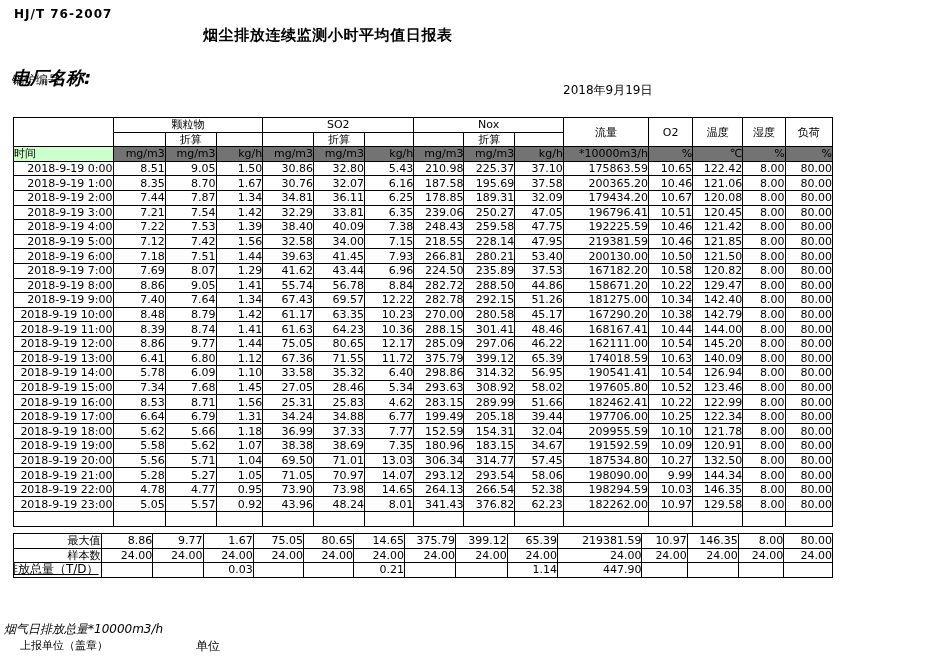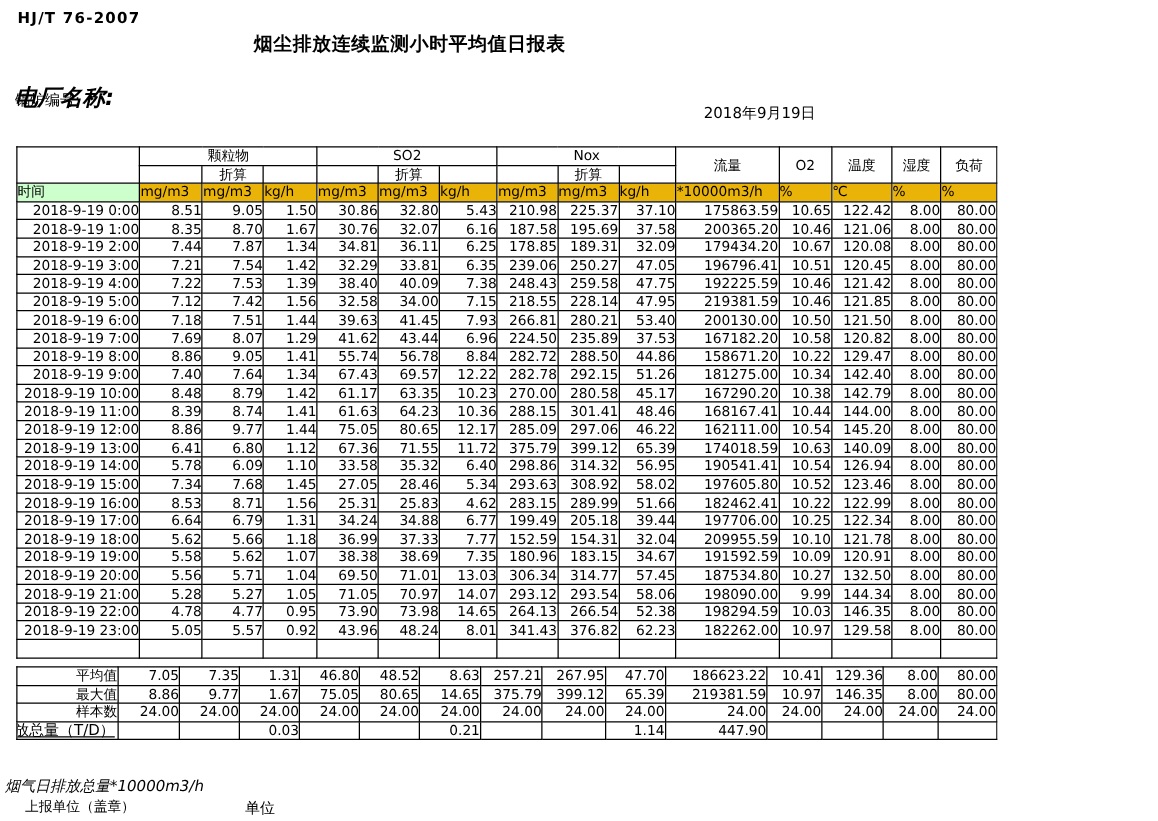--- a/index.html
+++ b/index.html
@@ -1,18 +1,18 @@
 <!DOCTYPE html>
 <html><head>
 <meta charset="utf-8">
 <style>
   html,body { margin:0; padding:0; background:#fff; }
   .page {
     position:relative; width:798px; height:657px; background:#ffffff;
-    font-family:"DejaVu Sans","Liberation Sans",sans-serif; color:#000; overflow:hidden;
+    font-family:"DejaVu Sans","Liberation Sans",sans-serif; color:#000; overflow:hidden;padding-left:35px;
   }
   .abs { position:absolute; white-space:nowrap; }
   .std-no   { left:14px;  top:7px;  font-size:12px; font-weight:bold; letter-spacing:1px; }
   .title    { left:203px; top:26px; font-size:15px; font-weight:bold; letter-spacing:0.6px; }
   .plant    { left:12px;  top:66px; font-size:18px; font-weight:bold;font-style:italic; }
   .boiler   { left:12px;  top:72px; font-size:12px; font-weight:normal; }
   .date     { left:563px; top:82px; font-size:12px; }
   .foot1    { left:4px;   top:621px; font-size:12px;font-style:italic; }
   .foot2    { left:20px;   top:638px; font-size:11px; }
   .foot3    { left:196px; top:638px; font-size:12px; }
@@ -20,21 +20,21 @@
   table.rpt { position:absolute; left:13px; border-collapse:collapse; table-layout:fixed; }
   table.rpt td {
     border:1px solid #000; padding:0; overflow:hidden;
     font-size:11px; line-height:13px; height:13.6px; white-space:nowrap;
   }
   .main { top:117px;border-radius:16px; }
   .sum  { top:533px; }
   td.ghead { text-align:center; font-size:12px; }
   td.sub   { text-align:center; font-size:12px; }
   td.thead { font-size:12px; background:#ccffcc; }
-  td.unit  { text-align:left; font-size:11px; background:#eab308; }
+  td.unit  { text-align:right; font-size:11px; background:#737373; }
   td.timecell { text-align:right; padding-right:4px; }
   td.num      { text-align:right; padding-right:6px; }
   td.sumlabel { text-align:right; padding-right:3px; font-size:12px; position:relative; }
   .overflow-label {
     position:absolute; right:2px; top:0; white-space:nowrap;
     text-decoration:underline; font-size:12px; line-height:13.6px;
   }
 </style>
 </head>
 <body>
@@ -547,37 +547,20 @@
       <col style="width:55px">
         <col style="width:55px">
         <col style="width:91px">
         <col style="width:49px">
       <col style="width:54px">
         <col style="width:49px">
         <col style="width:53px">
     </colgroup>
     <tbody>
         <tr>
-          <td class="sumlabel">平均值</td>
-          <td class="num">7.05</td>
-          <td class="num">7.35</td>
-          <td class="num">1.31</td>
-          <td class="num">46.80</td>
-          <td class="num">48.52</td>
-          <td class="num">8.63</td>
-          <td class="num">257.21</td>
-          <td class="num">267.95</td>
-          <td class="num">47.70</td>
-          <td class="num">186623.22</td>
-          <td class="num">10.41</td>
-          <td class="num">129.36</td>
-          <td class="num">8.00</td>
-          <td class="num">80.00</td>
-        </tr>
-        <tr>
           <td class="sumlabel">最大值</td>
           <td class="num">8.86</td>
           <td class="num">9.77</td>
           <td class="num">1.67</td>
           <td class="num">75.05</td>
           <td class="num">80.65</td>
           <td class="num">14.65</td>
           <td class="num">375.79</td>
           <td class="num">399.12</td>
           <td class="num">65.39</td>

